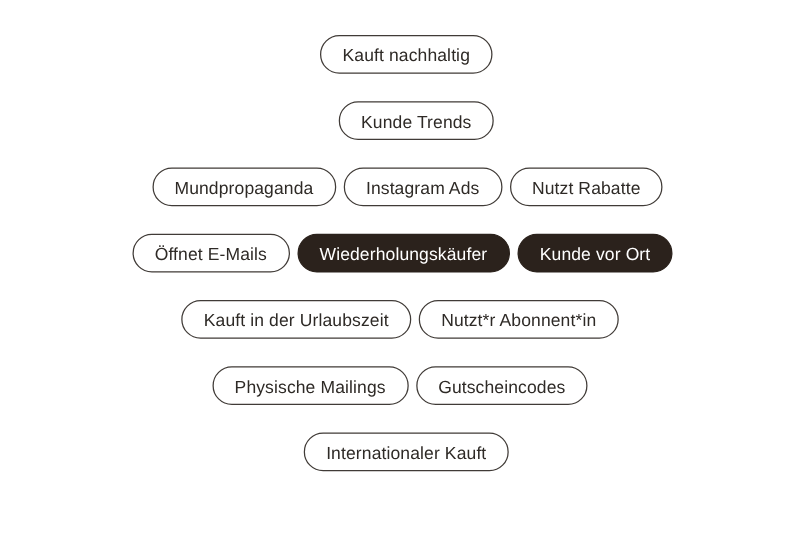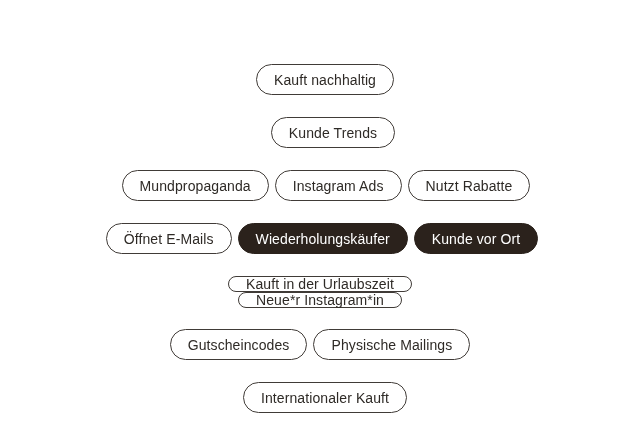--- a/index.html
+++ b/index.html
@@ -11,36 +11,36 @@
   }
   * { margin: 0; padding: 0; box-sizing: border-box; }
   html, body {
     width: 640px; height: 443px;
     background: var(--bg);
     font-family: "Liberation Sans", sans-serif;
     overflow: hidden;
   }
   .board {
     width: 640px; height: 322px;
-    padding-top: 64px;
+    padding-top: 28px;
   }
   .row {
     display: flex;
     justify-content: center;
     align-items: center;
     column-gap: 6px;
     height: 31px;
     margin-bottom: 22px;
   }
   
   .row:nth-child(1) { transform: translateX(5px); }
   .row:nth-child(2) { transform: translateX(13px); }
   .row:nth-child(3) { transform: translateX(6px); }
   .row:nth-child(4) { transform: translateX(2px); }
-  .row:nth-child(5) { transform: translateX(0px); flex-direction: column; }
+  .row:nth-child(5) { transform: translateX(0px); }
   .row:nth-child(6) { transform: translateX(0px); }
   .row:nth-child(7) { transform: translateX(5px); }
   .chip {
     display: inline-flex;
     align-items: center;
     justify-content: center;
     height: 31px;
     padding: 0 17px;
     border: 1px solid var(--chip-border);
     border-radius: 16px;
@@ -78,25 +78,25 @@
   </div>
 
   <div class="row">
     <span class="chip">Öffnet E-Mails</span>
     <span class="chip selected">Wiederholungskäufer</span>
     <span class="chip selected">Kunde vor Ort</span>
   </div>
 
   <div class="row">
     <span class="chip">Kauft in der Urlaubszeit</span>
-    <span class="chip">Neue*r Instagram*in</span>
+    <span class="chip">Nutzt*r Abonnent*in</span>
   </div>
 
   <div class="row">
+    <span class="chip">Physische Mailings</span>
     <span class="chip">Gutscheincodes</span>
-    <span class="chip">Physische Mailings</span>
   </div>
 
   <div class="row">
     <span class="chip">Internationaler Kauft</span>
   </div>
 
 </div>
 
 </body></html>

